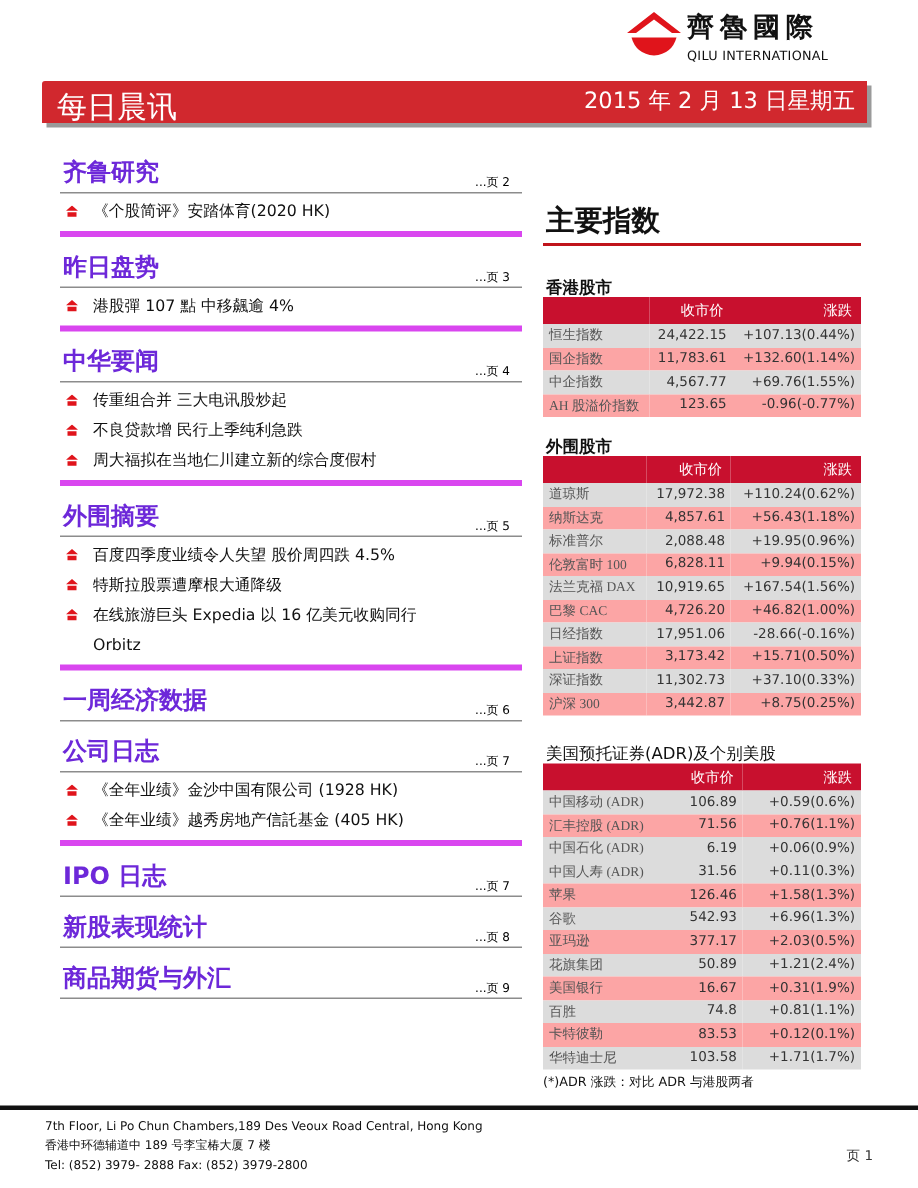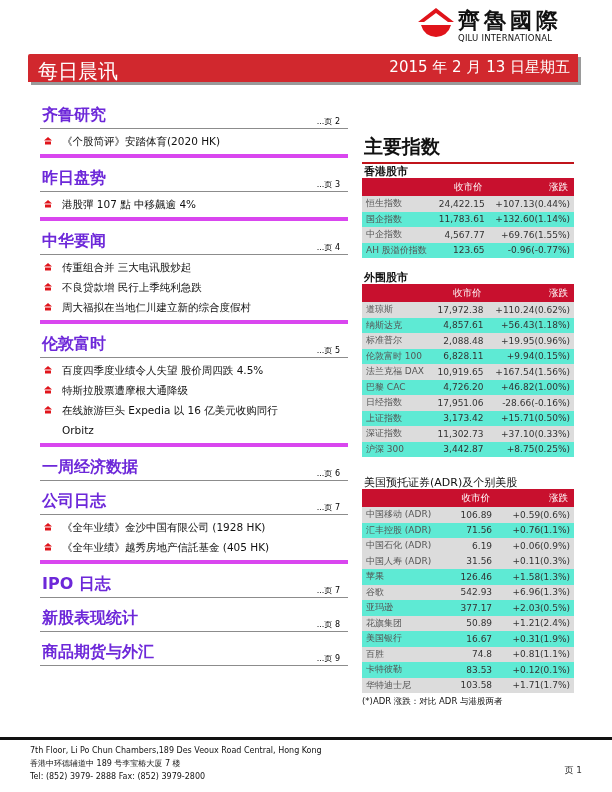--- a/index.html
+++ b/index.html
@@ -1,42 +1,42 @@
 <!DOCTYPE html>
 <html><head>
 <meta charset="utf-8">
 <style>
   html, body { margin:0; padding:0; }
   body { width:612px; height:792px; position:relative; background:#ffffff; font-family:"DejaVu Sans", "Liberation Sans", sans-serif; color:#111; overflow:hidden; }
   .logo { position:absolute; left:418px; top:6px; width:170px; height:42px; }
   .logo-mark { position:absolute; left:0; top:2px; width:36px; height:30px; }
-  .logo-cn { position:absolute; left:40px; top:0; font-family:"DejaVu Serif", serif; font-size:22px; font-weight:bold; letter-spacing:4px; color:#111; white-space:nowrap; }
+  .logo-cn { position:absolute; left:40px; top:0; font-family:"DejaVu Serif", serif; font-size:18px; font-weight:bold; letter-spacing:4px; color:#111; white-space:nowrap; }
   .logo-en { position:absolute; left:40px; top:27px; font-size:8.5px; color:#111; letter-spacing:0.2px; white-space:nowrap; }
   .banner { position:absolute; left:28px; top:54px; width:550px; height:28px; background:#d1282e; border-top-left-radius:2px; box-shadow:3px 3px 0 #9a9a9a; }
   .banner-title { position:absolute; left:10px; top:4px; font-size:20px; color:#fff; }
   .banner-date { position:absolute; right:8px; top:4px; font-size:15px; color:#fff; }
   .left { position:absolute; left:40px; top:104px; width:308px; }
   .section { position:relative; }
   .sec-head { position:relative; height:24px; border-bottom:1px solid #8c8c8c; }
   .sec-title { position:absolute; left:2px; top:1px; font-size:16px; font-weight:bold; color:#6d28d9; }
   .sec-page { position:absolute; right:8px; top:12px; font-size:8px; color:#000; }
   .items { border-bottom:4px solid #d946ef; padding:2px 0 3px 0; }
   .item { position:relative; font-size:10.5px; line-height:20px; padding-left:22px; color:#111; }
   .item .bullet { position:absolute; left:4px; top:6px; width:8px; height:8px; }
   .gap { height:9px; }
   .right { position:absolute; left:362px; top:114px; width:212px; }
   .main-title { font-size:19px; font-weight:bold; padding-left:2px; height:28px; border-bottom:2px solid #c0141b;margin-top:20px; }
-  .tbl-title { font-size:11px; font-weight:bold; padding-left:2px; height:14px; }
+  .tbl-title { font-size:11px; font-weight:bold; margin-top:20px; padding-left:2px; height:14px; }
   table { width:212px; border-collapse:collapse; font-size:9px; }
   th { background:#c8102e; color:#fff; font-weight:normal; height:18px; text-align:right; padding:0 6px 0 4px; font-size:9.5px; }
   td { height:15.5px; padding:0 4px; color:#333; white-space:nowrap; }
   td.num { text-align:right; }
-  td.name { color:#555; }
+  td.name { color:#555;font-family:Liberation Serif, serif; }
   tr.odd td { background:#dcdcdc; }
-  tr.even td { background:#5eead4; }
+  tr.even td { background:#fca5a5; }
   .note { font-size:8.5px; color:#111; margin-top:3px; padding-left:0; }
   .footer-line { position:absolute; left:0; top:737px; width:612px; height:3px; background:#111; }
   .footer { position:absolute; left:30px; top:744px; font-size:8px; line-height:13px; color:#111; }
   .footer-page { position:absolute; right:30px; top:764px; font-size:9px; color:#333; }
 </style>
 </head>
 <body>
 
 <div class="logo">
   <svg class="logo-mark" viewBox="0 0 36 30">
@@ -99,21 +99,21 @@
       <div class="item"><svg class="bullet" viewBox="0 0 8 8">
             <polygon points="4,0 8,3.5 0,3.5" fill="#e0141b"></polygon>
             <rect x="1" y="4.5" width="6" height="3" fill="#e0141b"></rect>
           </svg><span>周大福拟在当地仁川建立新的综合度假村</span></div>
     </div>
   </div>
   <div class="gap"></div>
 
   <div class="section">
     <div class="sec-head">
-        <span class="sec-title">伦敦富时</span>
+        <span class="sec-title">外围摘要</span>
         <span class="sec-page">...页 5</span>
       </div>
     <div class="items">
       <div class="item"><svg class="bullet" viewBox="0 0 8 8">
             <polygon points="4,0 8,3.5 0,3.5" fill="#e0141b"></polygon>
             <rect x="1" y="4.5" width="6" height="3" fill="#e0141b"></rect>
           </svg><span>百度四季度业绩令人失望 股价周四跌 4.5%</span></div>
       <div class="item"><svg class="bullet" viewBox="0 0 8 8">
             <polygon points="4,0 8,3.5 0,3.5" fill="#e0141b"></polygon>
             <rect x="1" y="4.5" width="6" height="3" fill="#e0141b"></rect>

